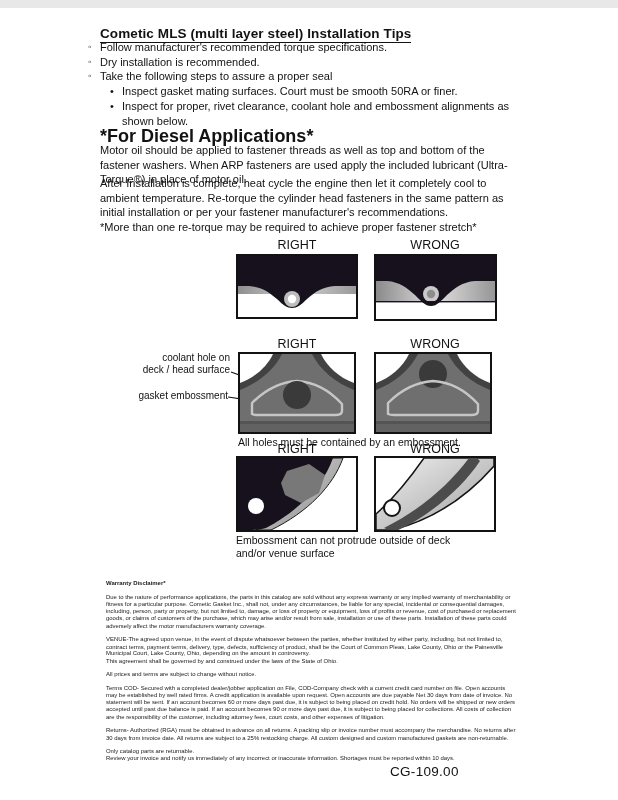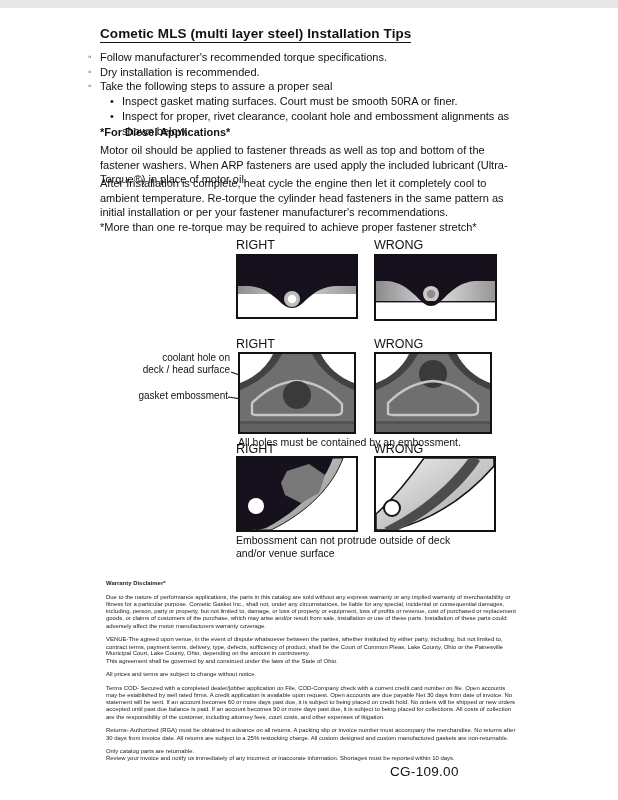--- a/index.html
+++ b/index.html
@@ -8,30 +8,30 @@
     font-family:"Liberation Sans", sans-serif; color:#121212; overflow:hidden;
     margin:8px auto;
   }
   .abs { position:absolute; }
 
   .title {
     left:100px; top:18px; font-size:13.5px; font-weight:bold;
     border-bottom:1.6px solid #121212; padding-bottom:1px; letter-spacing:0.1px;
   }
 
-  .bullets { left:88px; top:42px; width:445px; font-size:11px; line-height:14.7px; }
+  .bullets { left:88px; top:32px; width:445px; font-size:11px; line-height:14.7px; }
   .bullet { position:relative; padding-left:12px; }
   .bullet::before { content:"\25E6"; position:absolute; left:0; top:0; font-size:10px; }
   .bullet.sub { margin-left:22px; }
   .bullet.sub::before { content:"\2022"; font-size:11px; }
 
-  .diesel-heading { left:100px; top:118px; font-size:11px; font-weight:bold; }
+  .diesel-heading { left:100px; top:118px; font-size:18px; font-weight:bold; }
   .para { left:100px; width:425px; font-size:11px; line-height:14.6px; }
 
-  .dlabel { font-size:12.5px; width:122px; }
+  .dlabel { font-size:12.5px; text-align:center; width:122px; }
   .dbox { border:2px solid #121212; background:#fff; line-height:0; }
   .caption { font-size:10.5px; line-height:13px; }
 
   .sidelabel { font-size:10px; line-height:12px; text-align:right; }
 
   .fineprint-outer { left:106px; top:572px; width:412px; }
   .fineprint-inner {
     width:624px; transform:scale(0.66); transform-origin:top left;
     font-size:9px; line-height:10.8px; color:#1a1a1a;
   }

